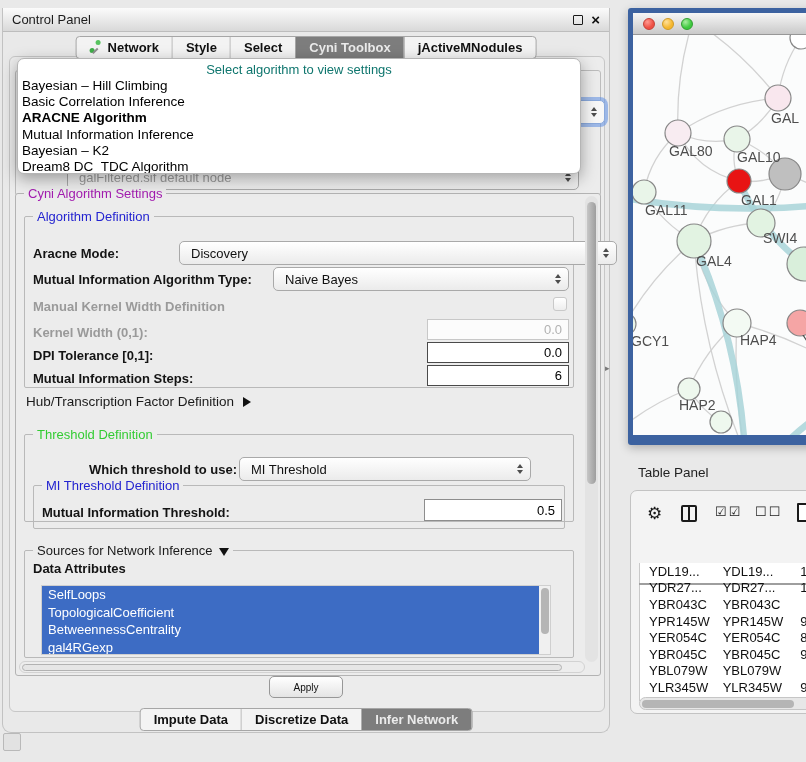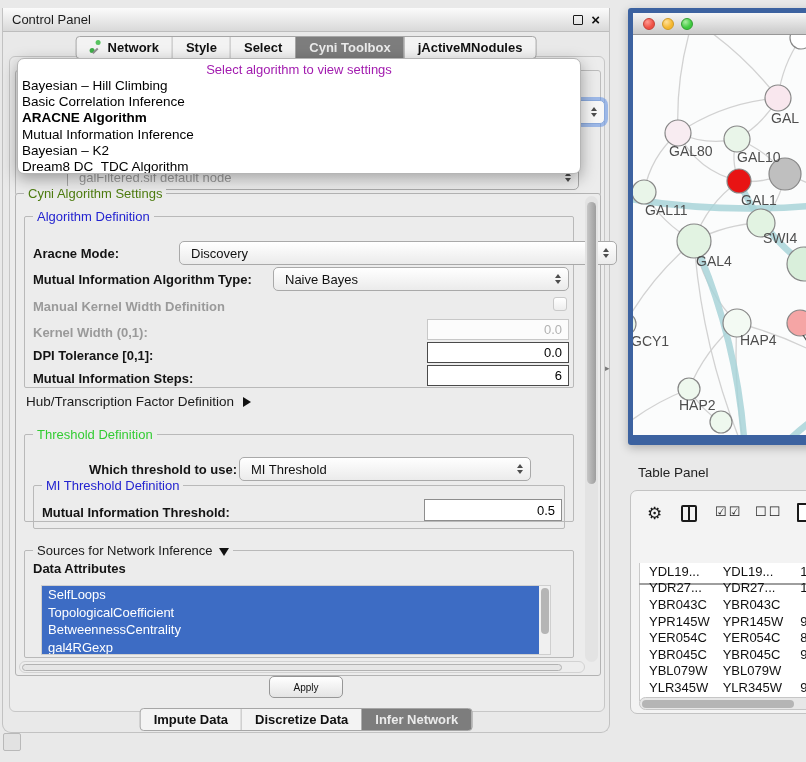--- a/index.html
+++ b/index.html
@@ -62,21 +62,21 @@
     left:64px; top:92px; width:538px; height:24px;
     border-color:#8aa9dc; box-shadow:0 0 0 3px rgba(92,142,228,.55); background:#f7f7f7; z-index:2;
   }
   .bg-combo { left:64px; top:156px; width:512px; height:26px; color:#9c9c9c; z-index:2; }
   
   .algo-popup {
     position:absolute; left:14px; top:50px; width:564px; height:116px;
     background:#ffffff; border:1px solid #b5b5b5; border-radius:7px;
     box-shadow:0 5px 16px rgba(0,0,0,.35); z-index:30; padding-top:2px; overflow:hidden;
   }
-  .popup-ph { text-align:center; color:#a21caf; font-size:13px; height:17px; line-height:17px; }
+  .popup-ph { text-align:center; color:#0f766e; font-size:13px; height:17px; line-height:17px; }
   .popup-item { font-size:13.5px; line-height:16.2px; padding-left:4px; color:#000; }
   .popup-item.bold { font-weight:bold; }
   
   .settings-box {
     position:absolute; left:12px; top:185px; width:586px; height:483px;
     border:1px solid #b3b3b3; border-radius:3px; background:#ececec; z-index:3;
   }
   .legend { position:absolute; top:-8px; left:8px; background:#ececec; padding:0 4px; font-size:13px; }
   .fieldset { position:absolute; border:1px solid #b9b9b9; border-radius:2px; }
   .lg-blue  { color:#2323d0; }
@@ -207,21 +207,21 @@
           <div class="popup-item">Bayesian – Hill Climbing</div>
           <div class="popup-item">Basic Correlation Inference</div>
           <div class="popup-item bold">ARACNE Algorithm</div>
           <div class="popup-item">Mutual Information Inference</div>
           <div class="popup-item">Bayesian – K2</div>
           <div class="popup-item">Dream8 DC_TDC Algorithm</div>
         </div>
     </div>
 
     <div class="settings-box">
-      <span class="legend" style="color:#4d7c0f;">Cyni Algorithm Settings</span>
+      <span class="legend" style="color:#a21caf;">Cyni Algorithm Settings</span>
 
       <div class="fieldset fs-algo">
         <span class="legend lg-blue">Algorithm Definition</span>
         <span class="flabel" style="left:8px; top:29px;">Aracne Mode:</span>
         <div class="combo" style="left:106px; top:24px; width:438px;margin-left:48px;">
           <span>Discovery</span>
           <span class="spin"></span>
         </div>
         <span class="flabel" style="left:8px; top:55px;">Mutual Information Algorithm Type:</span>
         <div class="combo" style="left:248px; top:50px; width:296px;">

